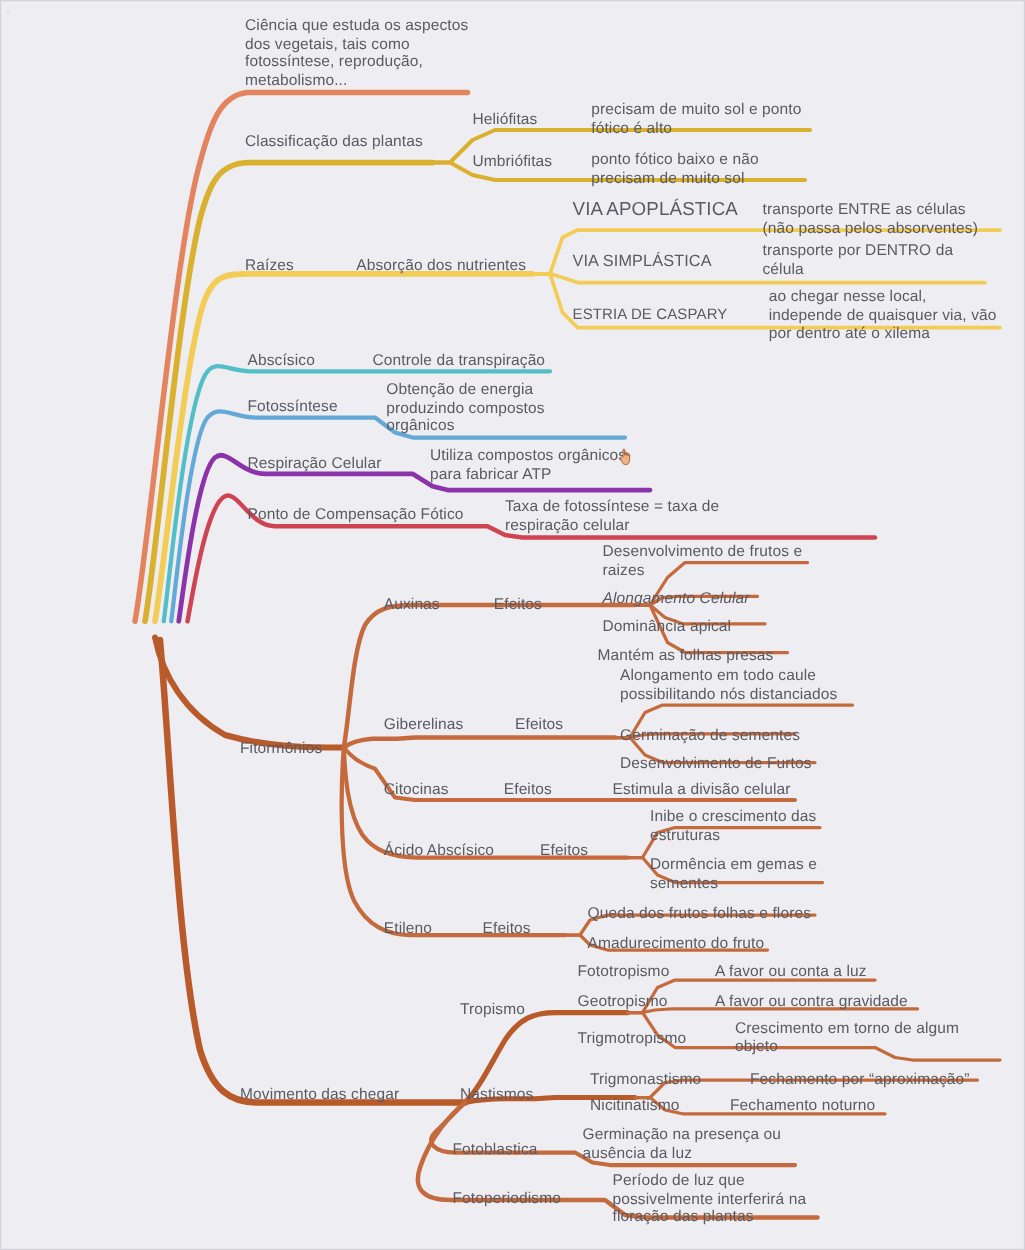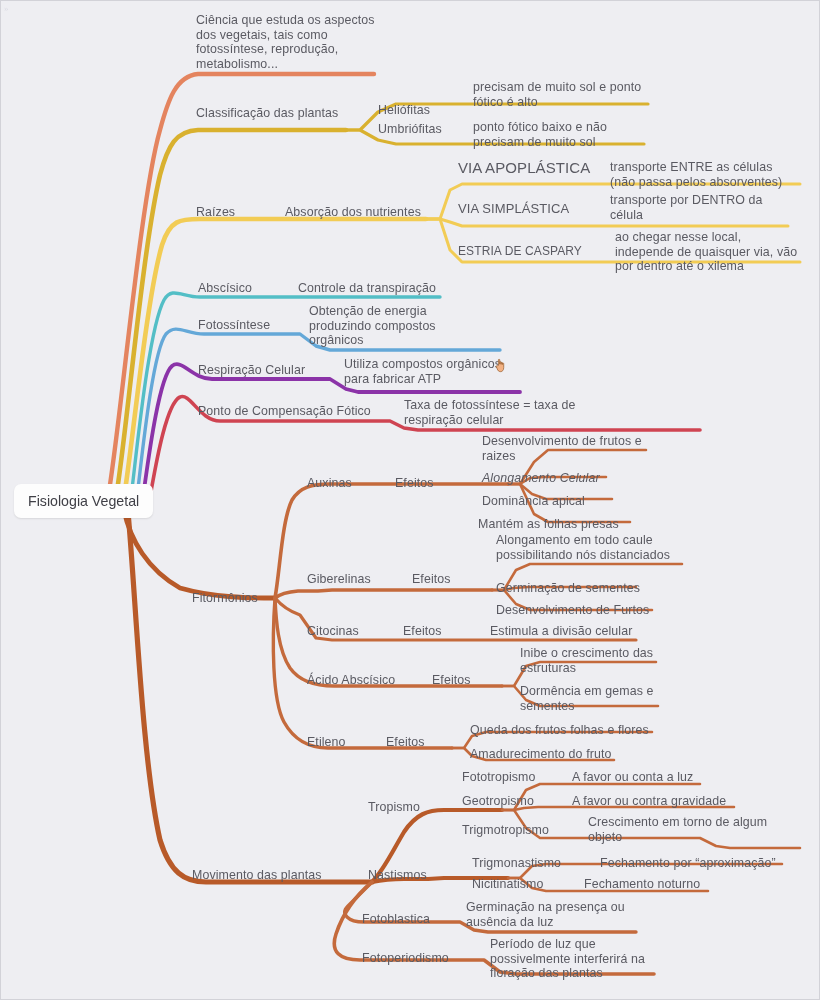--- a/index.html
+++ b/index.html
@@ -97,29 +97,28 @@
       <path d="M508,878 L520,878 L532,866 L546,864 L782,864" stroke="#c46a3c" stroke-width="2.6"></path>
       <path d="M508,878 L520,878 L532,888 L546,891 L708,891" stroke="#c46a3c" stroke-width="2.6"></path>
 
       <path d="M372,882 C364,890 356,898 348,906 C340,914 348,922 364,922 L460,922 L474,930 L488,932 L636,932" stroke="#c46a3c" stroke-width="3.4"></path>
 
       <path d="M372,882 C360,892 344,910 336,934 C330,952 340,960 360,960 L484,960 L500,972 L516,974 L654,974" stroke="#c46a3c" stroke-width="3.6"></path>
 
     </g>
   </svg>
 
-  <div class="root" style="left:14px;top:484px;">Fisiologia Vegetal</div>
 
   <div class="nd" style="left:196px;top:13px;width:200px;">Ciência que estuda os aspectos
 dos vegetais, tais como
 fotossíntese, reprodução,
 metabolismo...</div>
 
   <div class="nd" style="left:196px;top:106px;">Classificação das plantas</div>
-  <div class="nd" style="left:378px;top:88px;margin-top:15px;">Heliófitas</div>
+  <div class="nd" style="left:378px;top:88px;">Heliófitas</div>
   <div class="nd" style="left:473px;top:80px;width:190px;">precisam de muito sol e ponto
 fótico é alto</div>
   <div class="nd" style="left:378px;top:122px;">Umbriófitas</div>
   <div class="nd" style="left:473px;top:120px;width:190px;">ponto fótico baixo e não
 precisam de muito sol</div>
 
   <div class="nd" style="left:196px;top:205px;">Raízes</div>
   <div class="nd" style="left:285px;top:205px;">Absorção dos nutrientes</div>
   <div class="nd" style="left:458px;top:161px;font-size:15px;">VIA APOPLÁSTICA</div>
   <div class="nd" style="left:610px;top:160px;width:200px;">transporte ENTRE as células
@@ -182,21 +181,21 @@
   <div class="nd" style="left:520px;top:646px;width:175px;">Inibe o crescimento das
 estruturas</div>
   <div class="nd" style="left:520px;top:684px;width:175px;">Dormência em gemas e
 sementes</div>
 
   <div class="nd" style="left:307px;top:735px;">Etileno</div>
   <div class="nd" style="left:386px;top:735px;">Efeitos</div>
   <div class="nd" style="left:470px;top:723px;">Queda dos frutos folhas e flores</div>
   <div class="nd" style="left:470px;top:747px;">Amadurecimento do fruto</div>
 
-  <div class="nd" style="left:192px;top:868px;">Movimento das plantas</div>
+  <div class="nd" style="left:192px;top:868px;">Movimento das chegar</div>
 
   <div class="nd" style="left:368px;top:800px;">Tropismo</div>
   <div class="nd" style="left:462px;top:770px;">Fototropismo</div>
   <div class="nd" style="left:572px;top:770px;">A favor ou conta a luz</div>
   <div class="nd" style="left:462px;top:794px;">Geotropismo</div>
   <div class="nd" style="left:572px;top:794px;">A favor ou contra gravidade</div>
   <div class="nd" style="left:462px;top:823px;">Trigmotropismo</div>
   <div class="nd" style="left:588px;top:815px;width:190px;">Crescimento em torno de algum
 objeto</div>
 

